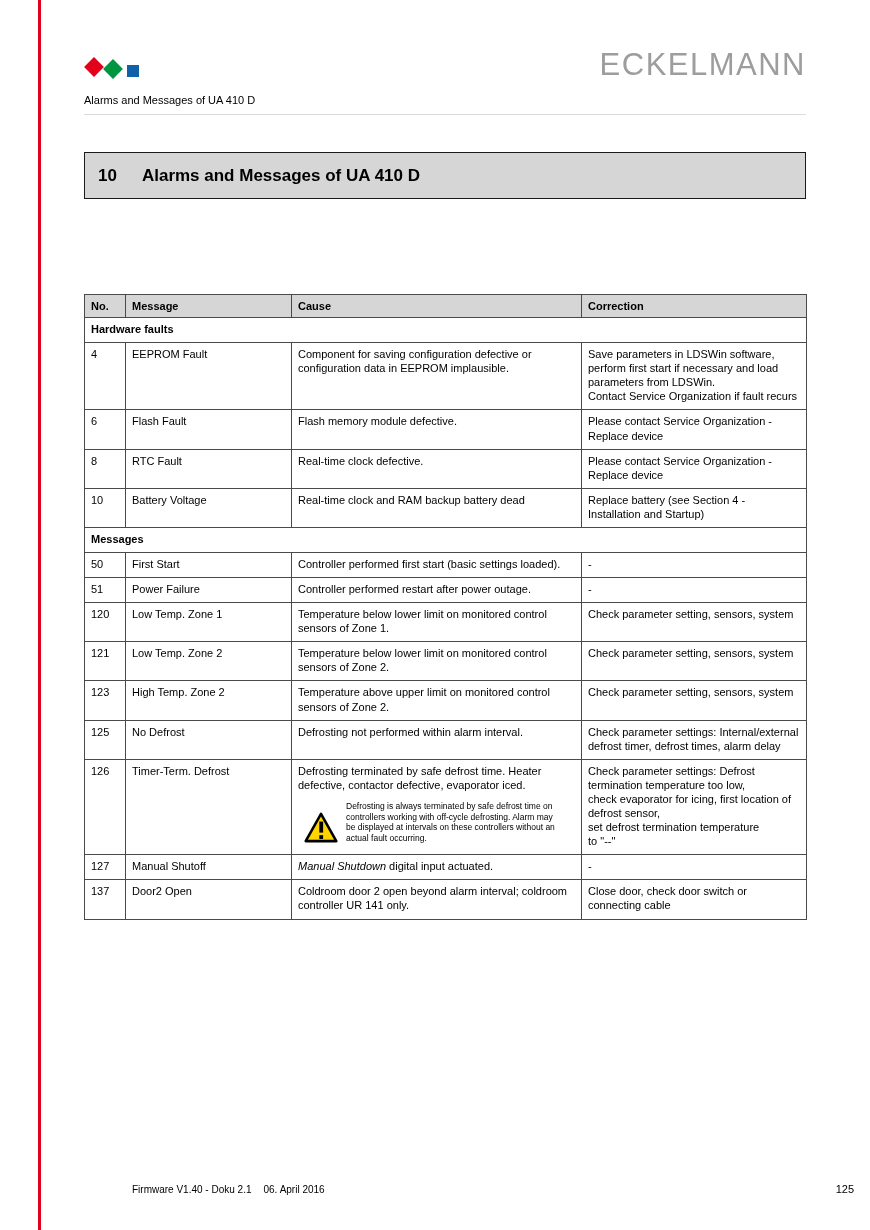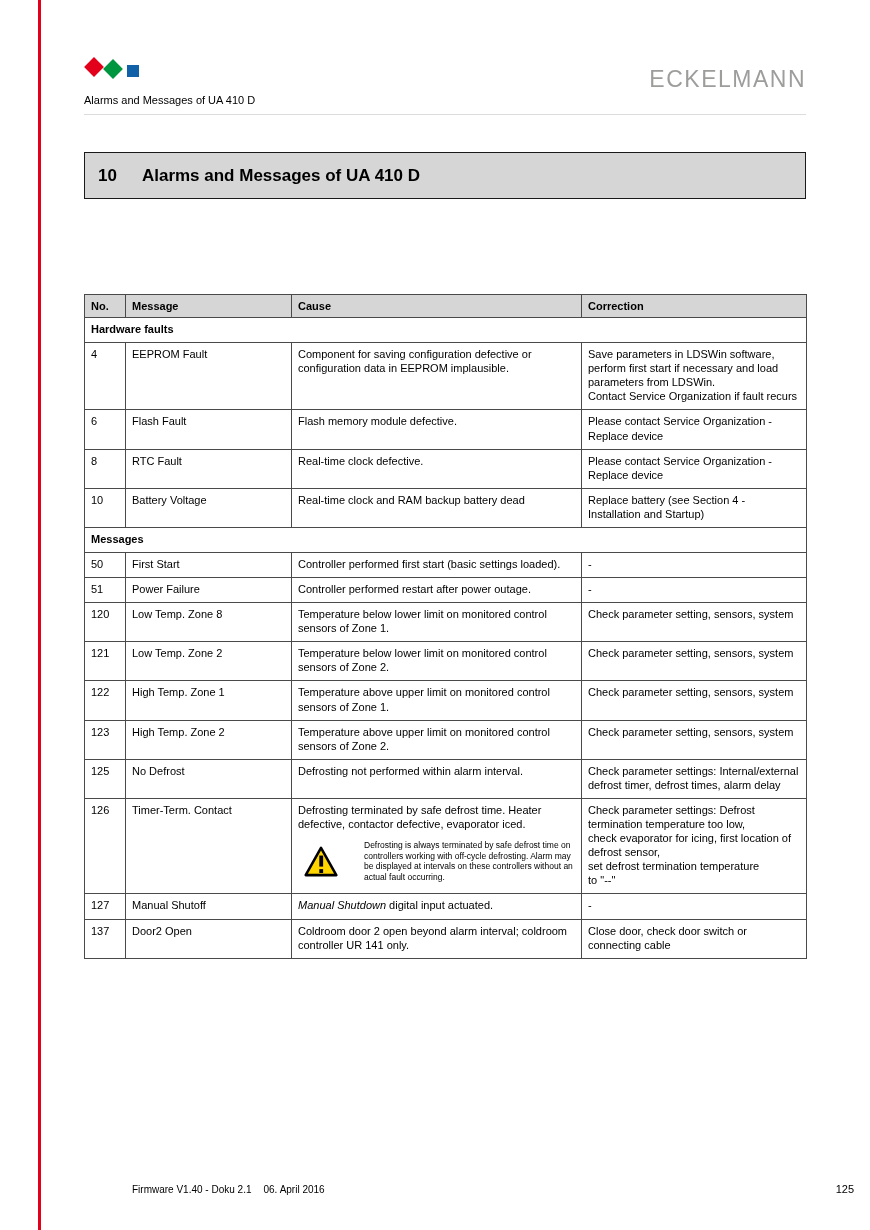--- a/index.html
+++ b/index.html
@@ -5,22 +5,22 @@
   :root{
     --red:#e2001a; --green:#009640; --blue:#1061a8; --brand-gray:#9d9d9c;
   }
   html,body{margin:0;padding:0;background:#ffffff;}
   .page{
     position:relative;width:870px;height:1230px;background:#fff;
     font-family:"Liberation Sans","DejaVu Sans",sans-serif;color:#000;overflow:hidden;
   }
   .edge-bar{position:absolute;left:38px;top:0;width:3px;height:100%;background:var(--red);}
   .brand{
-    position:absolute;top:47px;right:64px;font-size:23px;letter-spacing:1.5px;
-    color:var(--brand-gray);font-weight:400;margin-top:19px;
+    position:absolute;top:47px;right:64px;font-size:31px;letter-spacing:1.5px;
+    color:var(--brand-gray);font-weight:400;
   }
   .logo{position:absolute;left:86px;top:57px;width:62px;height:26px;}
   .shape{position:absolute;display:block;}
   .logo-red{width:14px;height:14px;background:var(--red);transform:rotate(45deg);left:1px;top:3px;}
   .logo-green{width:14px;height:14px;background:var(--green);transform:rotate(45deg);left:20px;top:5px;}
   .logo-blue{width:12px;height:12px;background:var(--blue);left:41px;top:8px;}
   .doc-title{position:absolute;left:84px;top:94px;font-size:11px;}
   .header-rule{position:absolute;left:84px;top:114px;width:722px;border-top:1px solid #dcdcdc;}
   .section-heading{
     position:absolute;left:84px;top:152px;width:722px;height:47px;background:#d6d6d6;
@@ -33,21 +33,21 @@
     table-layout:fixed;font-size:11px;line-height:1.28;
   }
   .col-no{width:41px}.col-msg{width:166px}.col-cause{width:290px}.col-corr{width:225px}
   .alarm-table th,.alarm-table td{
     border:1px solid #4a4a4a;padding:4px 6px 6px;text-align:left;vertical-align:top;
     white-space:pre-line;word-wrap:break-word;
   }
   .alarm-table th{background:#d6d6d6;font-weight:bold;padding:4px 6px;}
   .section-cell{font-weight:bold;}
   .italic{font-style:italic;}
-  .cause-note{display:flex;gap:26px;margin:9px 0 2px 6px;align-items:center;}
+  .cause-note{display:flex;gap:8px;margin:9px 0 2px 6px;align-items:flex-end;}
   .warn-icon{flex:0 0 auto;}
   .note-text{font-size:8.5px;line-height:1.25;max-width:212px;}
   .footer{
     position:absolute;left:84px;top:1183px;width:722px;display:flex;
     justify-content:space-between;align-items:baseline;padding-left:48px;
   }
   .footer-left{font-size:10px;}
   .footer-left .date{margin-left:12px;}
   .page-num{font-size:11px;}
 </style>
@@ -129,51 +129,45 @@
           <td>-</td>
         </tr>
         <tr>
           <td>51</td>
           <td>Power Failure</td>
           <td><div>Controller performed restart after power outage.</div></td>
           <td>-</td>
         </tr>
         <tr>
           <td>120</td>
-          <td>Low Temp. Zone 8</td>
+          <td>Low Temp. Zone 1</td>
           <td><div>Temperature below lower limit on monitored control sensors of Zone 1.</div></td>
           <td>Check parameter setting, sensors, system</td>
         </tr>
         <tr>
           <td>121</td>
           <td>Low Temp. Zone 2</td>
           <td><div>Temperature below lower limit on monitored control sensors of Zone 2.</div></td>
-          <td>Check parameter setting, sensors, system</td>
-        </tr>
-        <tr>
-          <td>122</td>
-          <td>High Temp. Zone 1</td>
-          <td><div>Temperature above upper limit on monitored control sensors of Zone 1.</div></td>
           <td>Check parameter setting, sensors, system</td>
         </tr>
         <tr>
           <td>123</td>
           <td>High Temp. Zone 2</td>
           <td><div>Temperature above upper limit on monitored control sensors of Zone 2.</div></td>
           <td>Check parameter setting, sensors, system</td>
         </tr>
         <tr>
           <td>125</td>
           <td>No Defrost</td>
           <td><div>Defrosting not performed within alarm interval.</div></td>
           <td>Check parameter settings: Internal/external defrost timer, defrost times, alarm delay</td>
         </tr>
         <tr>
           <td>126</td>
-          <td>Timer-Term. Contact</td>
+          <td>Timer-Term. Defrost</td>
           <td><div>Defrosting terminated by safe defrost time. Heater defective, contactor defective, evaporator iced.</div><div class="cause-note">
   <svg class="warn-icon" viewBox="0 0 40 36" width="34" height="31" aria-hidden="true">
     <polygon points="20,2 38,34 2,34" fill="#ffd500" stroke="#000" stroke-width="3" stroke-linejoin="round"></polygon>
     <rect x="18" y="11" width="4.5" height="13" fill="#000"></rect>
     <rect x="18" y="27" width="4.5" height="4.5" fill="#000"></rect>
   </svg>
 <div class="note-text">Defrosting is always terminated by safe defrost time on controllers working with off-cycle defrosting. Alarm may be displayed at intervals on these controllers without an actual fault occurring.</div></div></td>
           <td>Check parameter settings: Defrost termination temperature too low,
 check evaporator for icing, first location of defrost sensor,
 set defrost termination temperature

